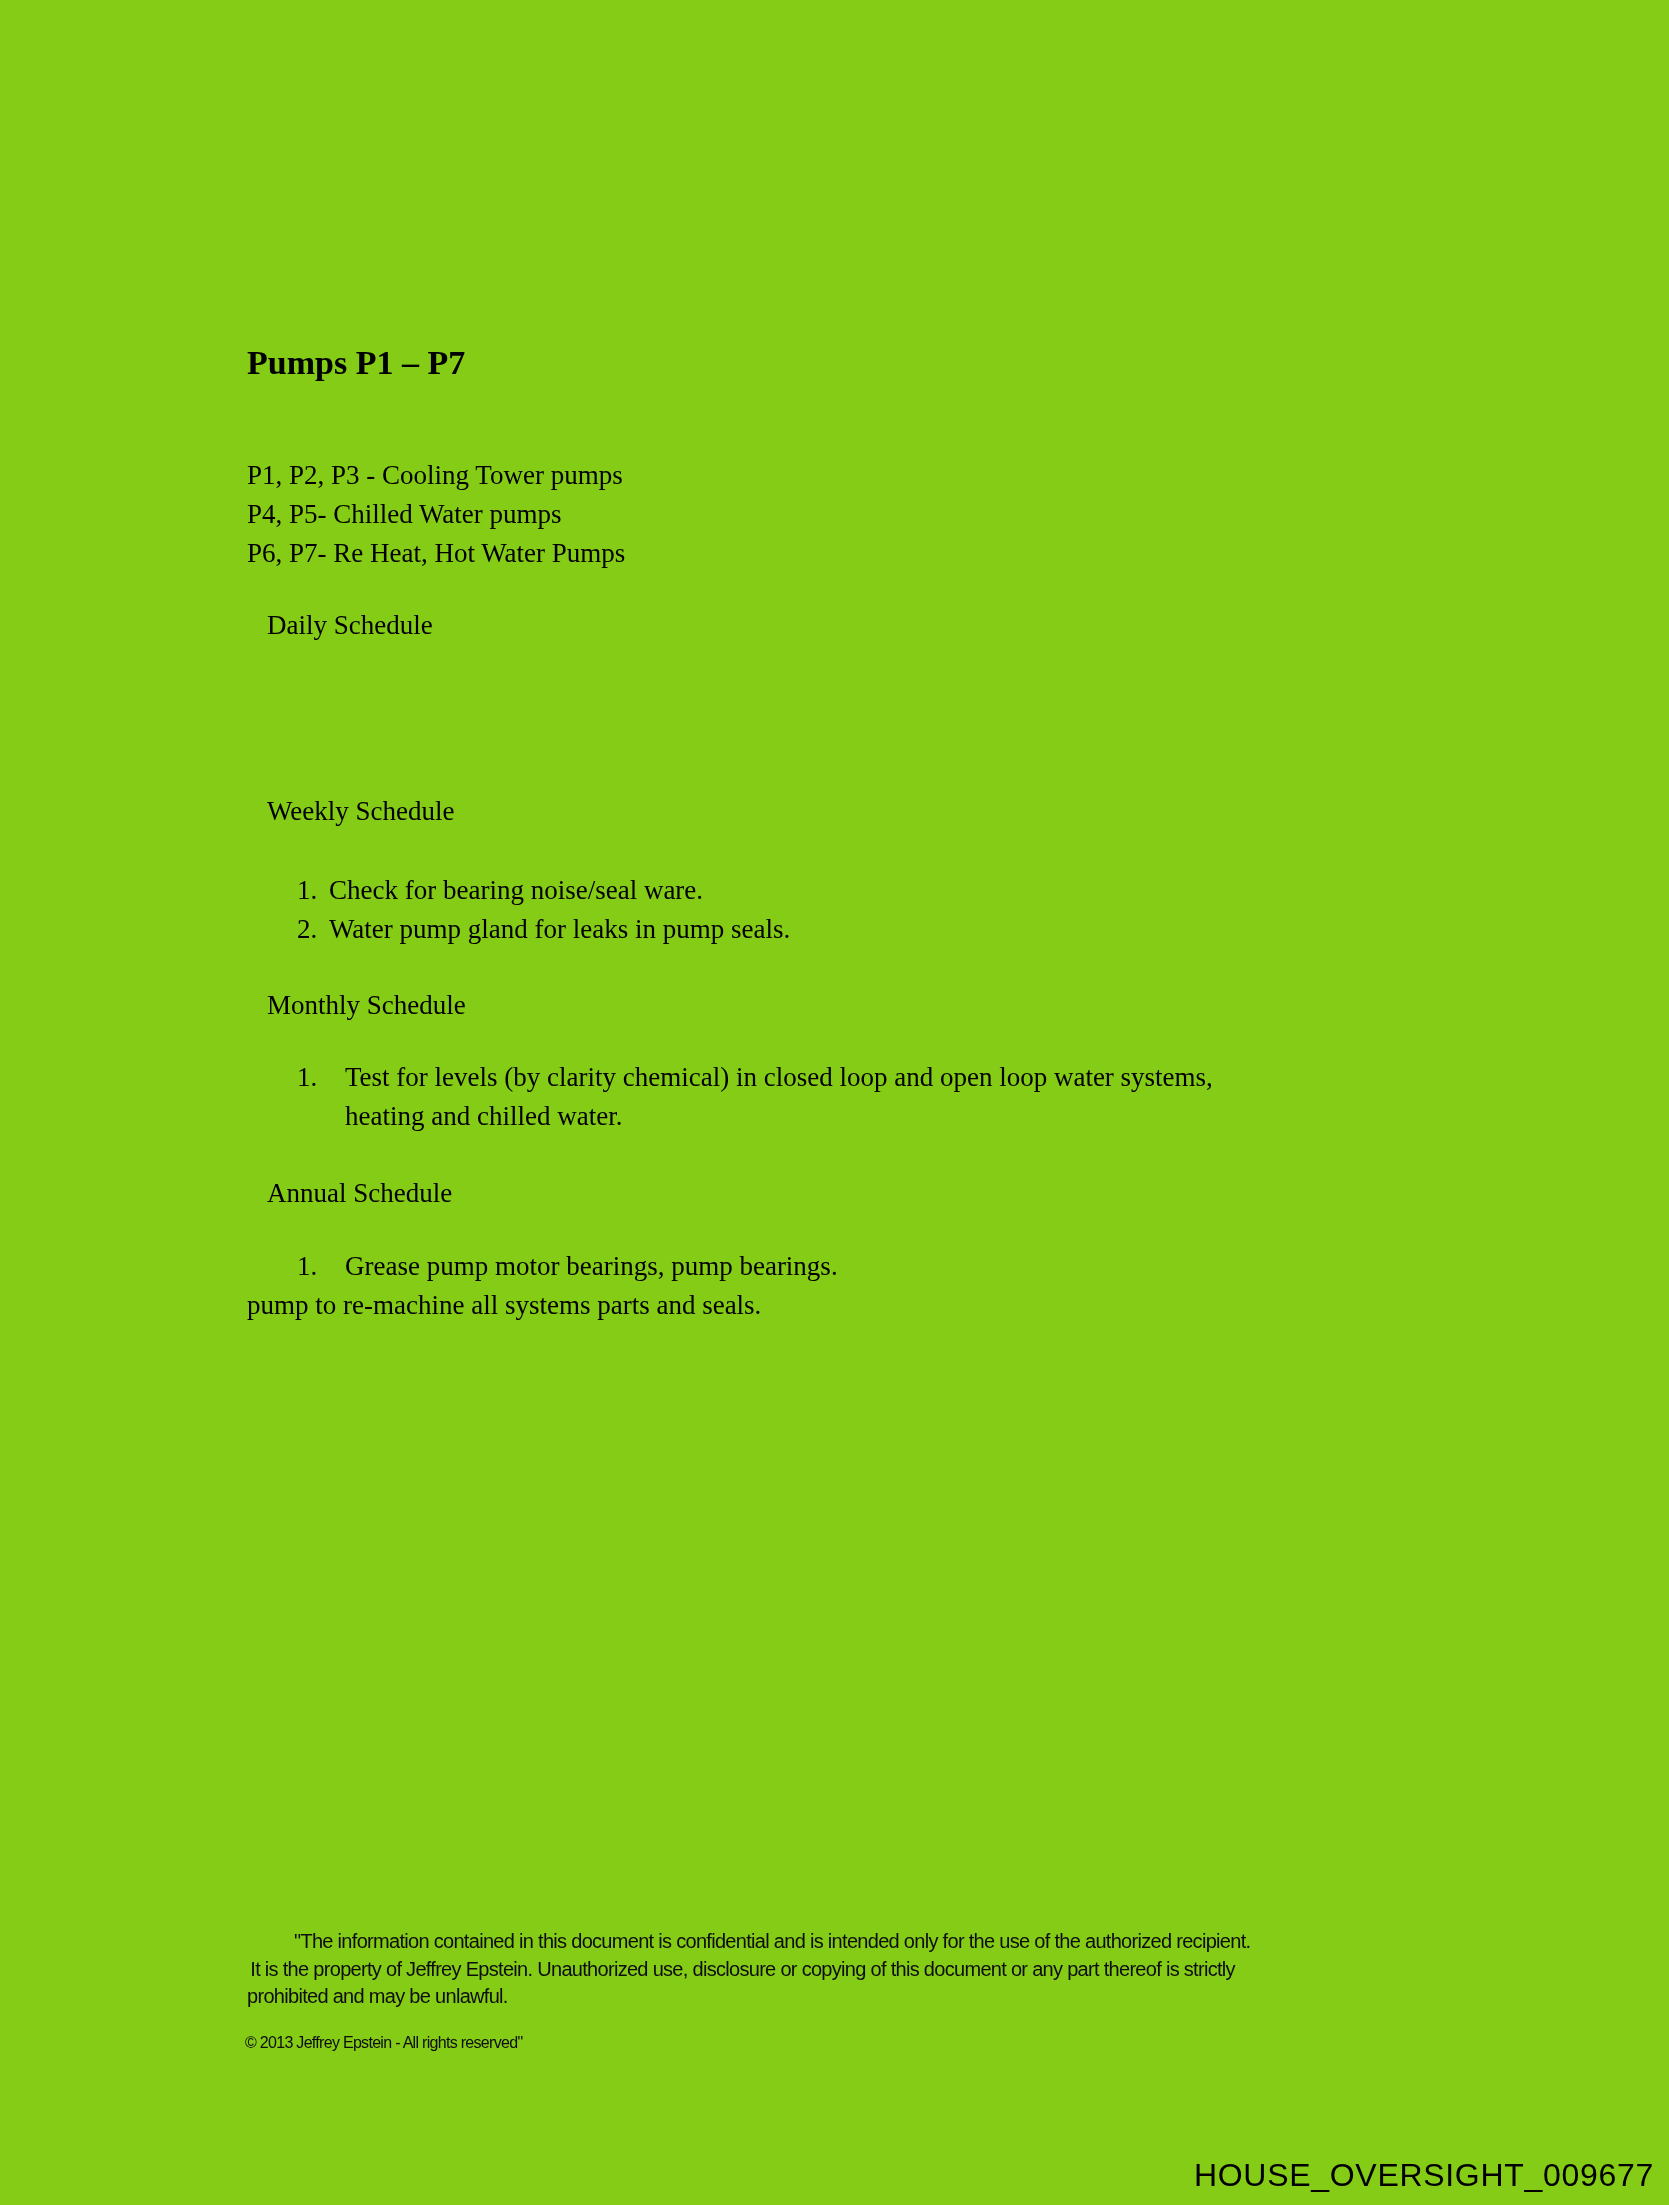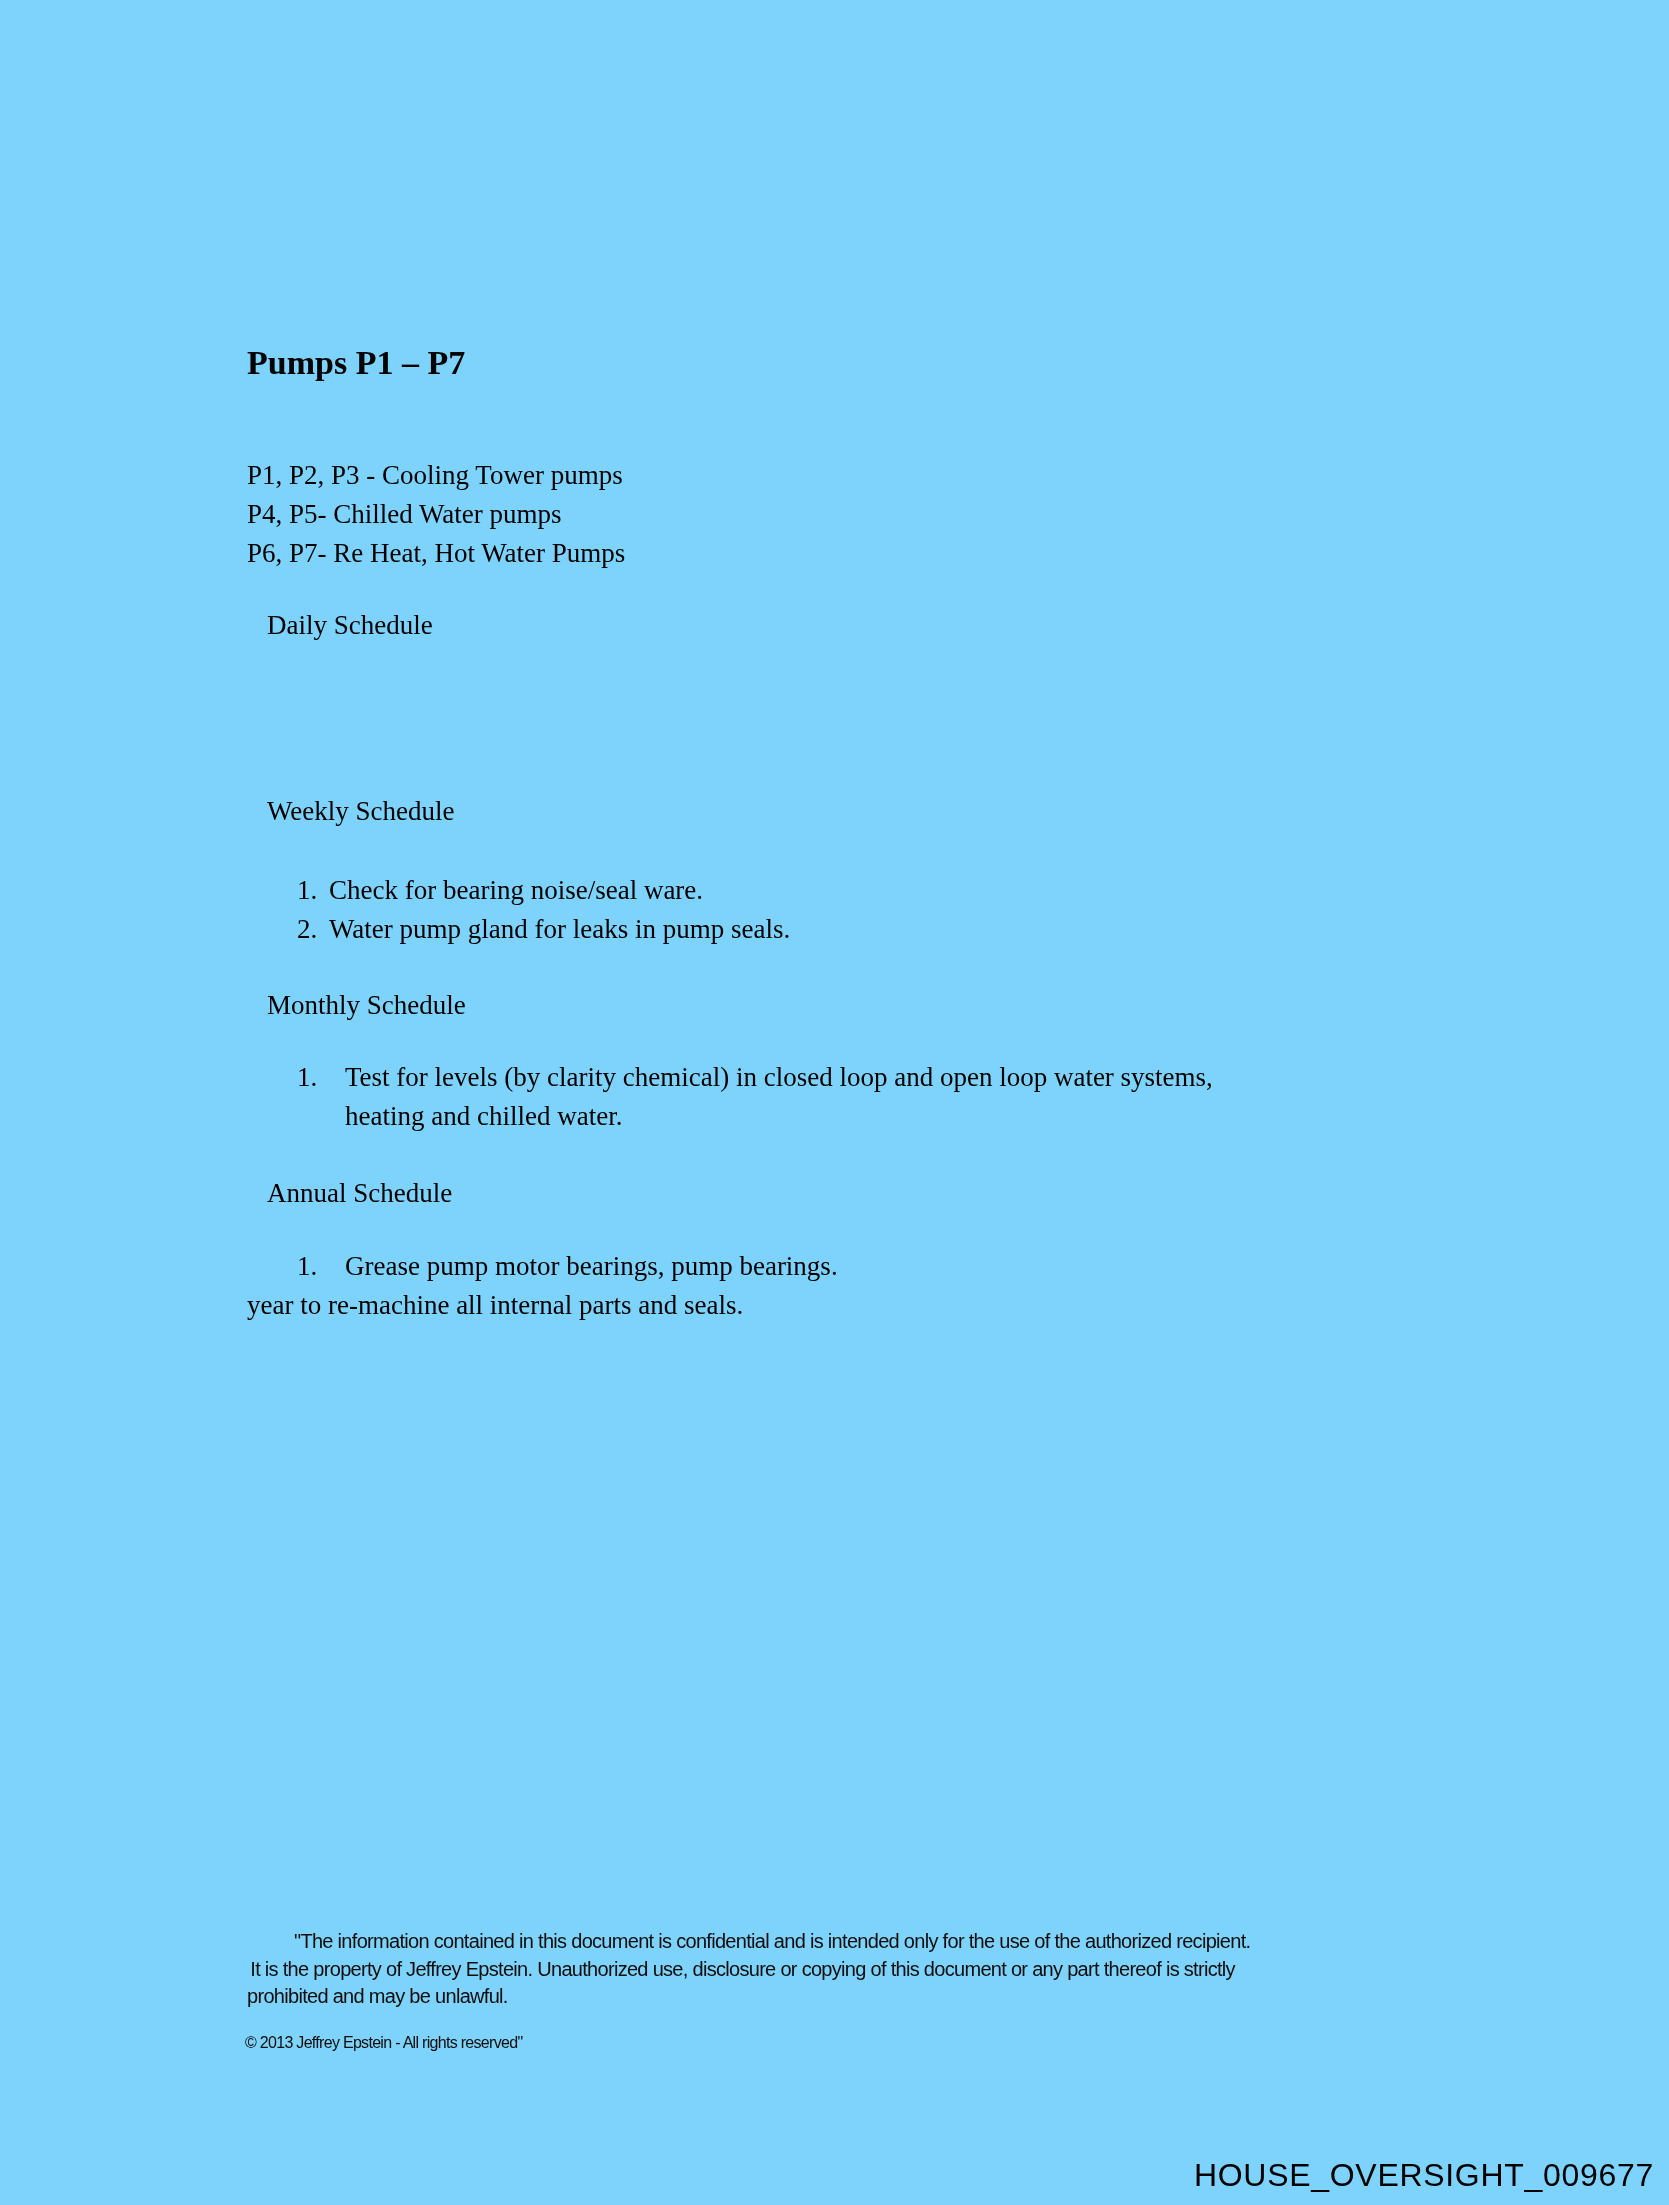--- a/index.html
+++ b/index.html
@@ -4,21 +4,21 @@
 <style>
   html, body {
     margin: 0;
     padding: 0;
     background: #ffffff;
   }
   .page {
     position: relative;
     width: 1669px;
     height: 2205px;
-    background: #7dd3fc;
+    background: #84cc16;
     overflow: hidden;
   }
   .serif {
     font-family: "Liberation Serif", serif;
     font-size: 27px;
     color: #000000;
     white-space: nowrap;
   }
   .abs { position: absolute; }
   .title {
@@ -112,21 +112,21 @@
 
   <div class="abs serif heading" style="top:1174px;">Annual Schedule</div>
 
   <div class="abs serif list" style="top:1248px; line-height:37px;">
     <div class="li">
       <span class="num w74">1.</span><span class="txt">Grease pump motor bearings, pump bearings.</span>
     </div>
   </div>
 
   <div class="abs serif block" style="top:1287px; line-height:36px;">
-    <div>year to re-machine all internal parts and seals.</div>
+    <div>pump to re-machine all systems parts and seals.</div>
   </div>
 
   <div class="abs sans footer-lines">
     <div class="f-indent1">"The information contained in this document is confidential and is intended only for the use of the authorized recipient.</div>
     <div class="f-indent2">It is the property of Jeffrey Epstein. Unauthorized use, disclosure or copying of this document or any part thereof is strictly</div>
     <div>prohibited and may be unlawful.</div>
   </div>
 
   <div class="abs sans copyright">© 2013 Jeffrey Epstein - All rights reserved"</div>
 

